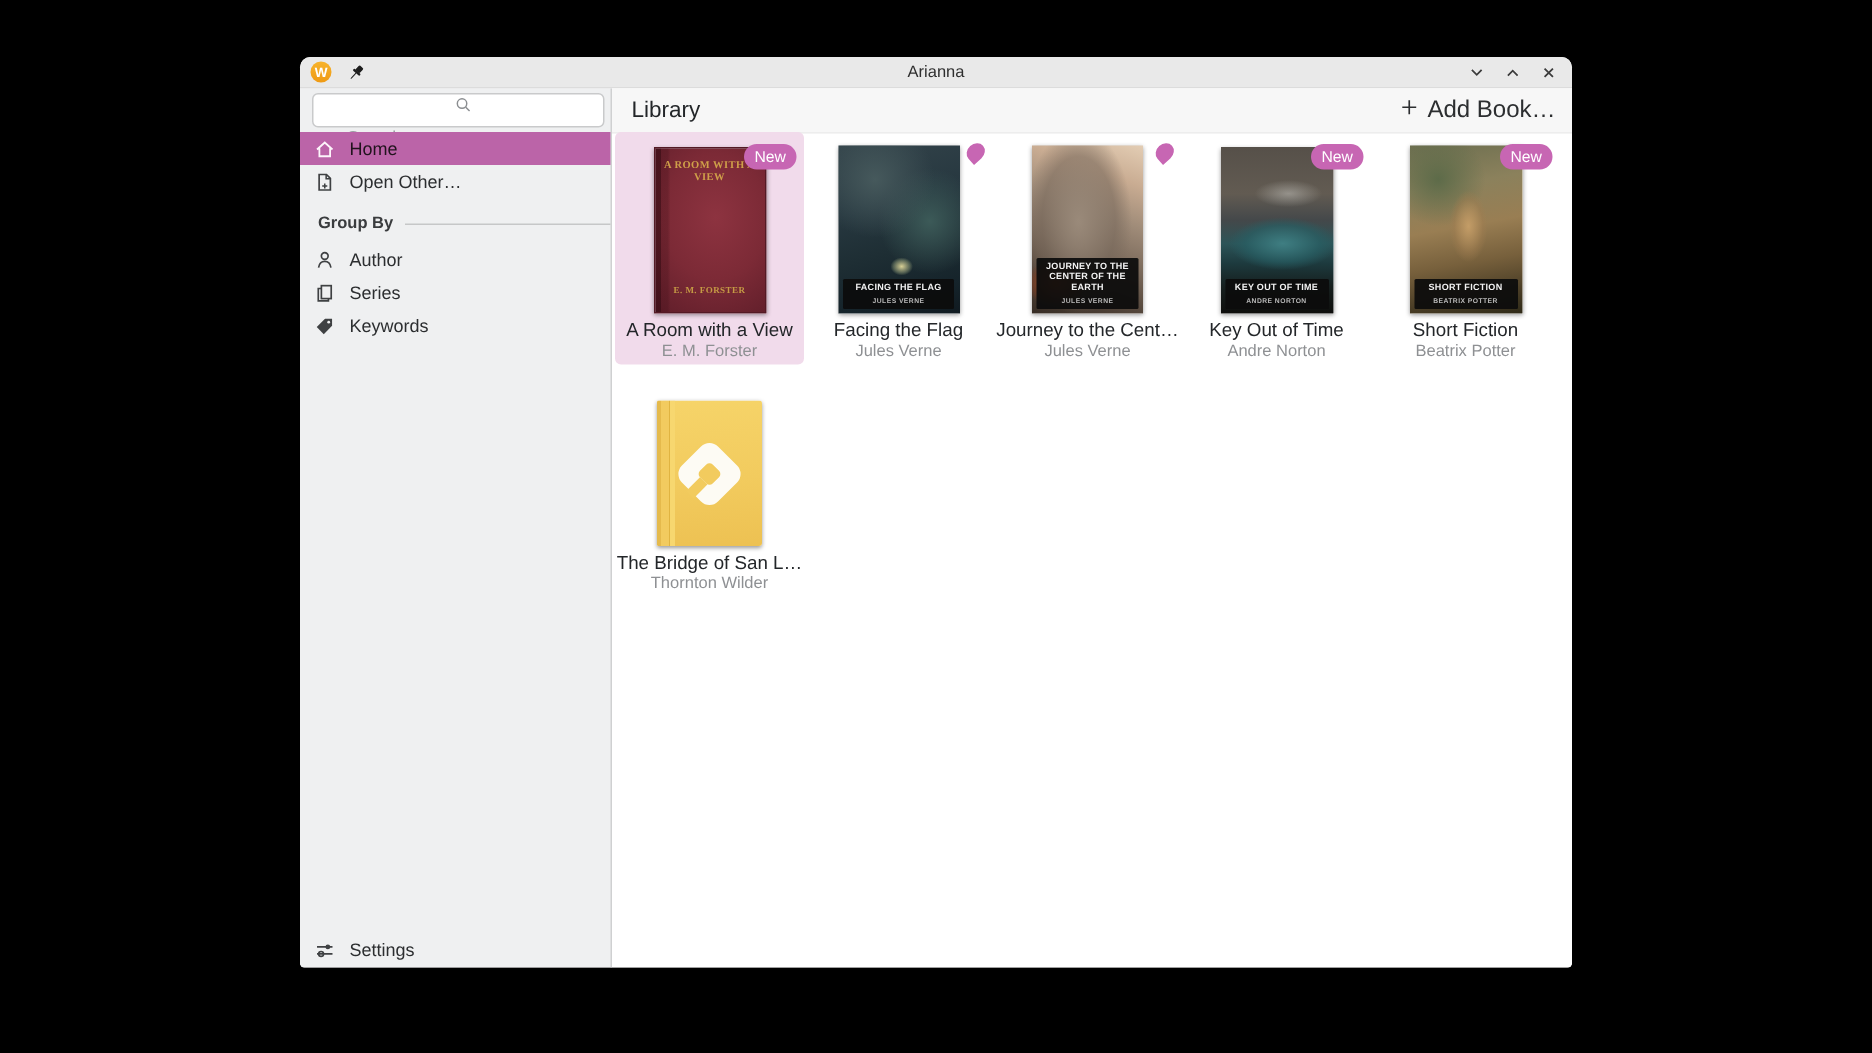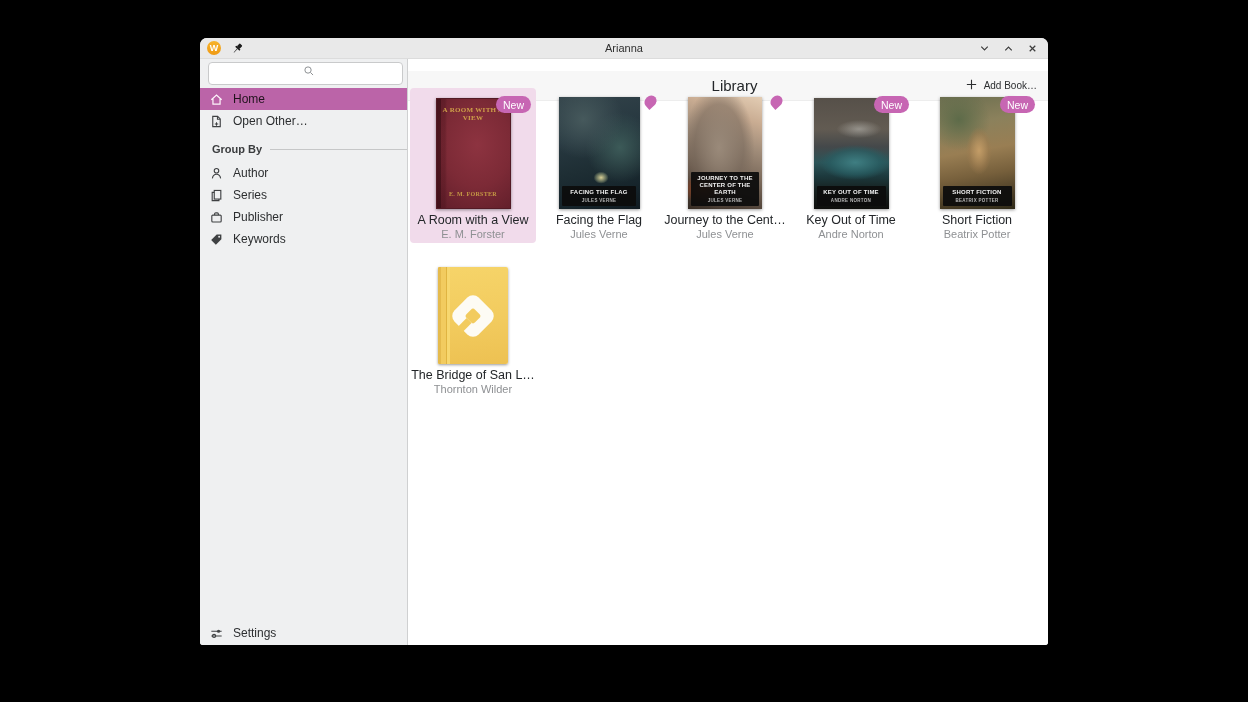--- a/index.html
+++ b/index.html
@@ -47,26 +47,26 @@
   .item .ic { width:16px; height:16px; display:flex; align-items:center;
               justify-content:center; flex:none; }
   .group-head { height:16px; margin-top:9px; margin-bottom:5px;
                 display:flex; align-items:center; padding:0 0 0 12px;
                 font-size:11px; font-weight:bold; color:#3a3c3e; }
   .group-head .line { flex:1; height:1px; background:#c6c7c8; margin-left:8px; }
   #settings-item { position:absolute; bottom:1px; left:0; width:100%; }
 
   
   #content { position:relative; flex:1; background:#fff; }
-  #toolbar { position:absolute; top:12px; left:0; right:0; height:30px;
+  #toolbar { position:absolute; top:0; left:0; right:0; height:30px;
              background:#f7f7f7; border-bottom:1px solid #ededed;
-             display:flex; align-items:center;justify-content:center; }
+             display:flex; align-items:center; }
   #library-title { margin-left:13px; font-size:15px; color:#232629; }
   #add-book { position:absolute; right:11px; display:flex; align-items:center;
-              gap:6px; font-size:10px; color:#2c2e30; cursor:default; }
+              gap:6px; font-size:16px; color:#2c2e30; cursor:default; }
 
   
   #book-grid { position:absolute; left:2px; top:29px; width:632px;
                display:flex; flex-wrap:wrap; }
   .book-cell { position:relative; width:126px; height:155px; border-radius:4px; }
   .book-cell.selected { background:var(--sel); }
   .cover-wrap { height:121px; display:flex; align-items:flex-end;
                 justify-content:center; }
   .cover { position:relative; box-shadow:0 1px 3px rgba(0,0,0,.4); overflow:hidden; }
   .book-title { margin-top:4px; text-align:center; font-size:12.5px;
@@ -225,29 +225,20 @@
               <svg width="15" height="15" viewBox="0 0 16 16">
                   <rect x="5.6" y="2.6" width="7" height="9.2" fill="none" stroke="#3f4143" stroke-width="1.2"></rect>
                   <path d="M5.6 4.6H3.4v8.8h7.2v-1.6" fill="none" stroke="#3f4143" stroke-width="1.2"></path>
                 </svg>
             </span>
             <span>Series</span>
           </div>
           <div class="item">
             <span class="ic">
               <svg width="15" height="15" viewBox="0 0 16 16">
-                  <rect x="3" y="5.4" width="10" height="7.4" rx="1" fill="none" stroke="#3f4143" stroke-width="1.2"></rect>
-                  <path d="M6 5.4V4.2c0-.7.5-1.2 1.2-1.2h1.6c.7 0 1.2.5 1.2 1.2v1.2" fill="none" stroke="#3f4143" stroke-width="1.2"></path>
-                </svg>
-            </span>
-            <span>Publisher</span>
-          </div>
-          <div class="item">
-            <span class="ic">
-              <svg width="15" height="15" viewBox="0 0 16 16">
                   <path d="M2.3 8.6 8.2 2.7h5v5l-5.9 5.9z" fill="#3f4143"></path>
                   <circle cx="10.8" cy="5.1" r="1" fill="#eff0f1"></circle>
                 </svg>
             </span>
             <span>Keywords</span>
           </div>
         </div>
 
         <div class="item" id="settings-item">
           <span class="ic">

